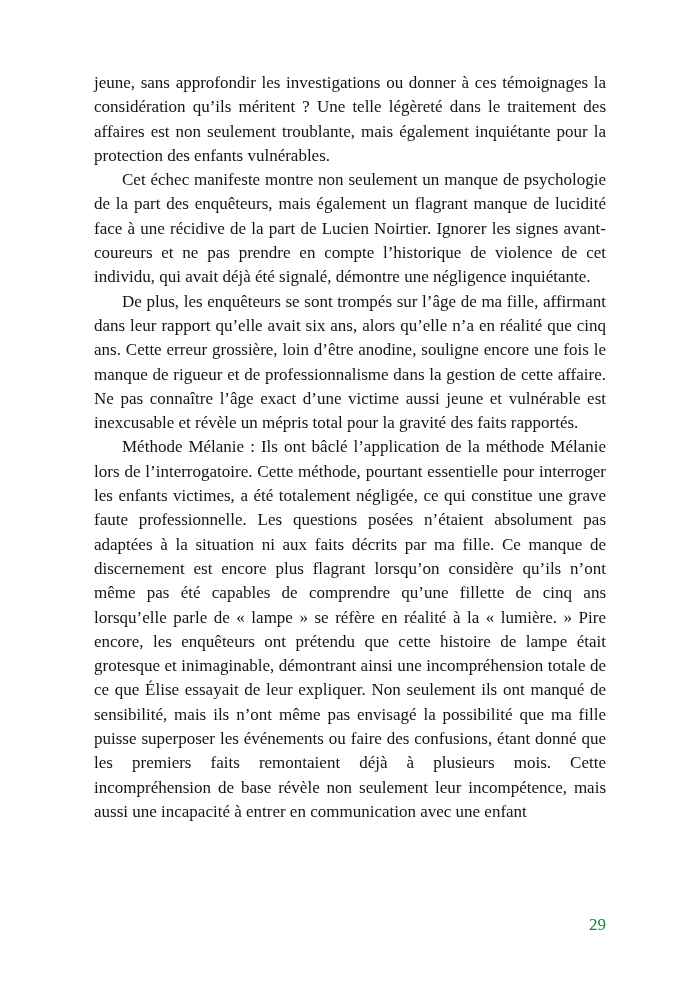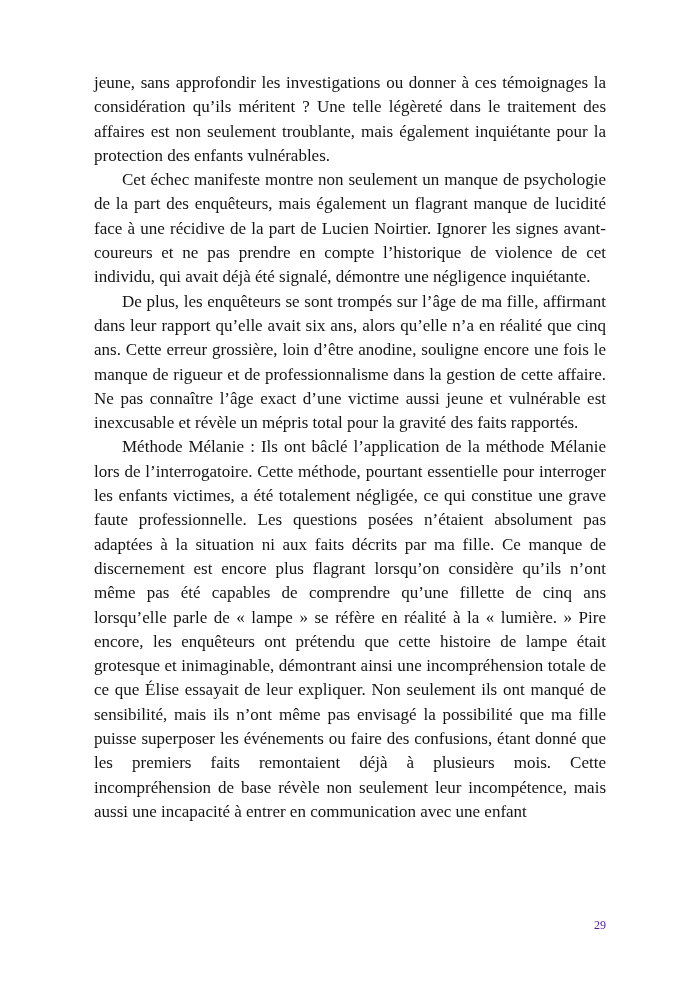--- a/index.html
+++ b/index.html
@@ -30,23 +30,23 @@
       padding: 0;
     }
     .text-block p.indent {
       text-indent: 28px;
     }
     .page-number {
       position: absolute;
       right: 94px;
       top: 915px;
       font-family: "Liberation Serif", "DejaVu Serif", serif;
-      font-size: 12px;
+      font-size: 17px;
       line-height: 20px;
-      color: #4c1d95;
+      color: #15803d;
       text-align: right;
     }
   </style>
 </head>
 <body>
 
 <div class="page">
 
   <div class="text-block">
     <p>jeune, sans approfondir les investigations ou donner à ces témoignages la considération qu’ils méritent&nbsp;? Une telle légèreté dans le traitement des affaires est non seulement troublante, mais également inquiétante pour la protection des enfants vulnérables.</p>

